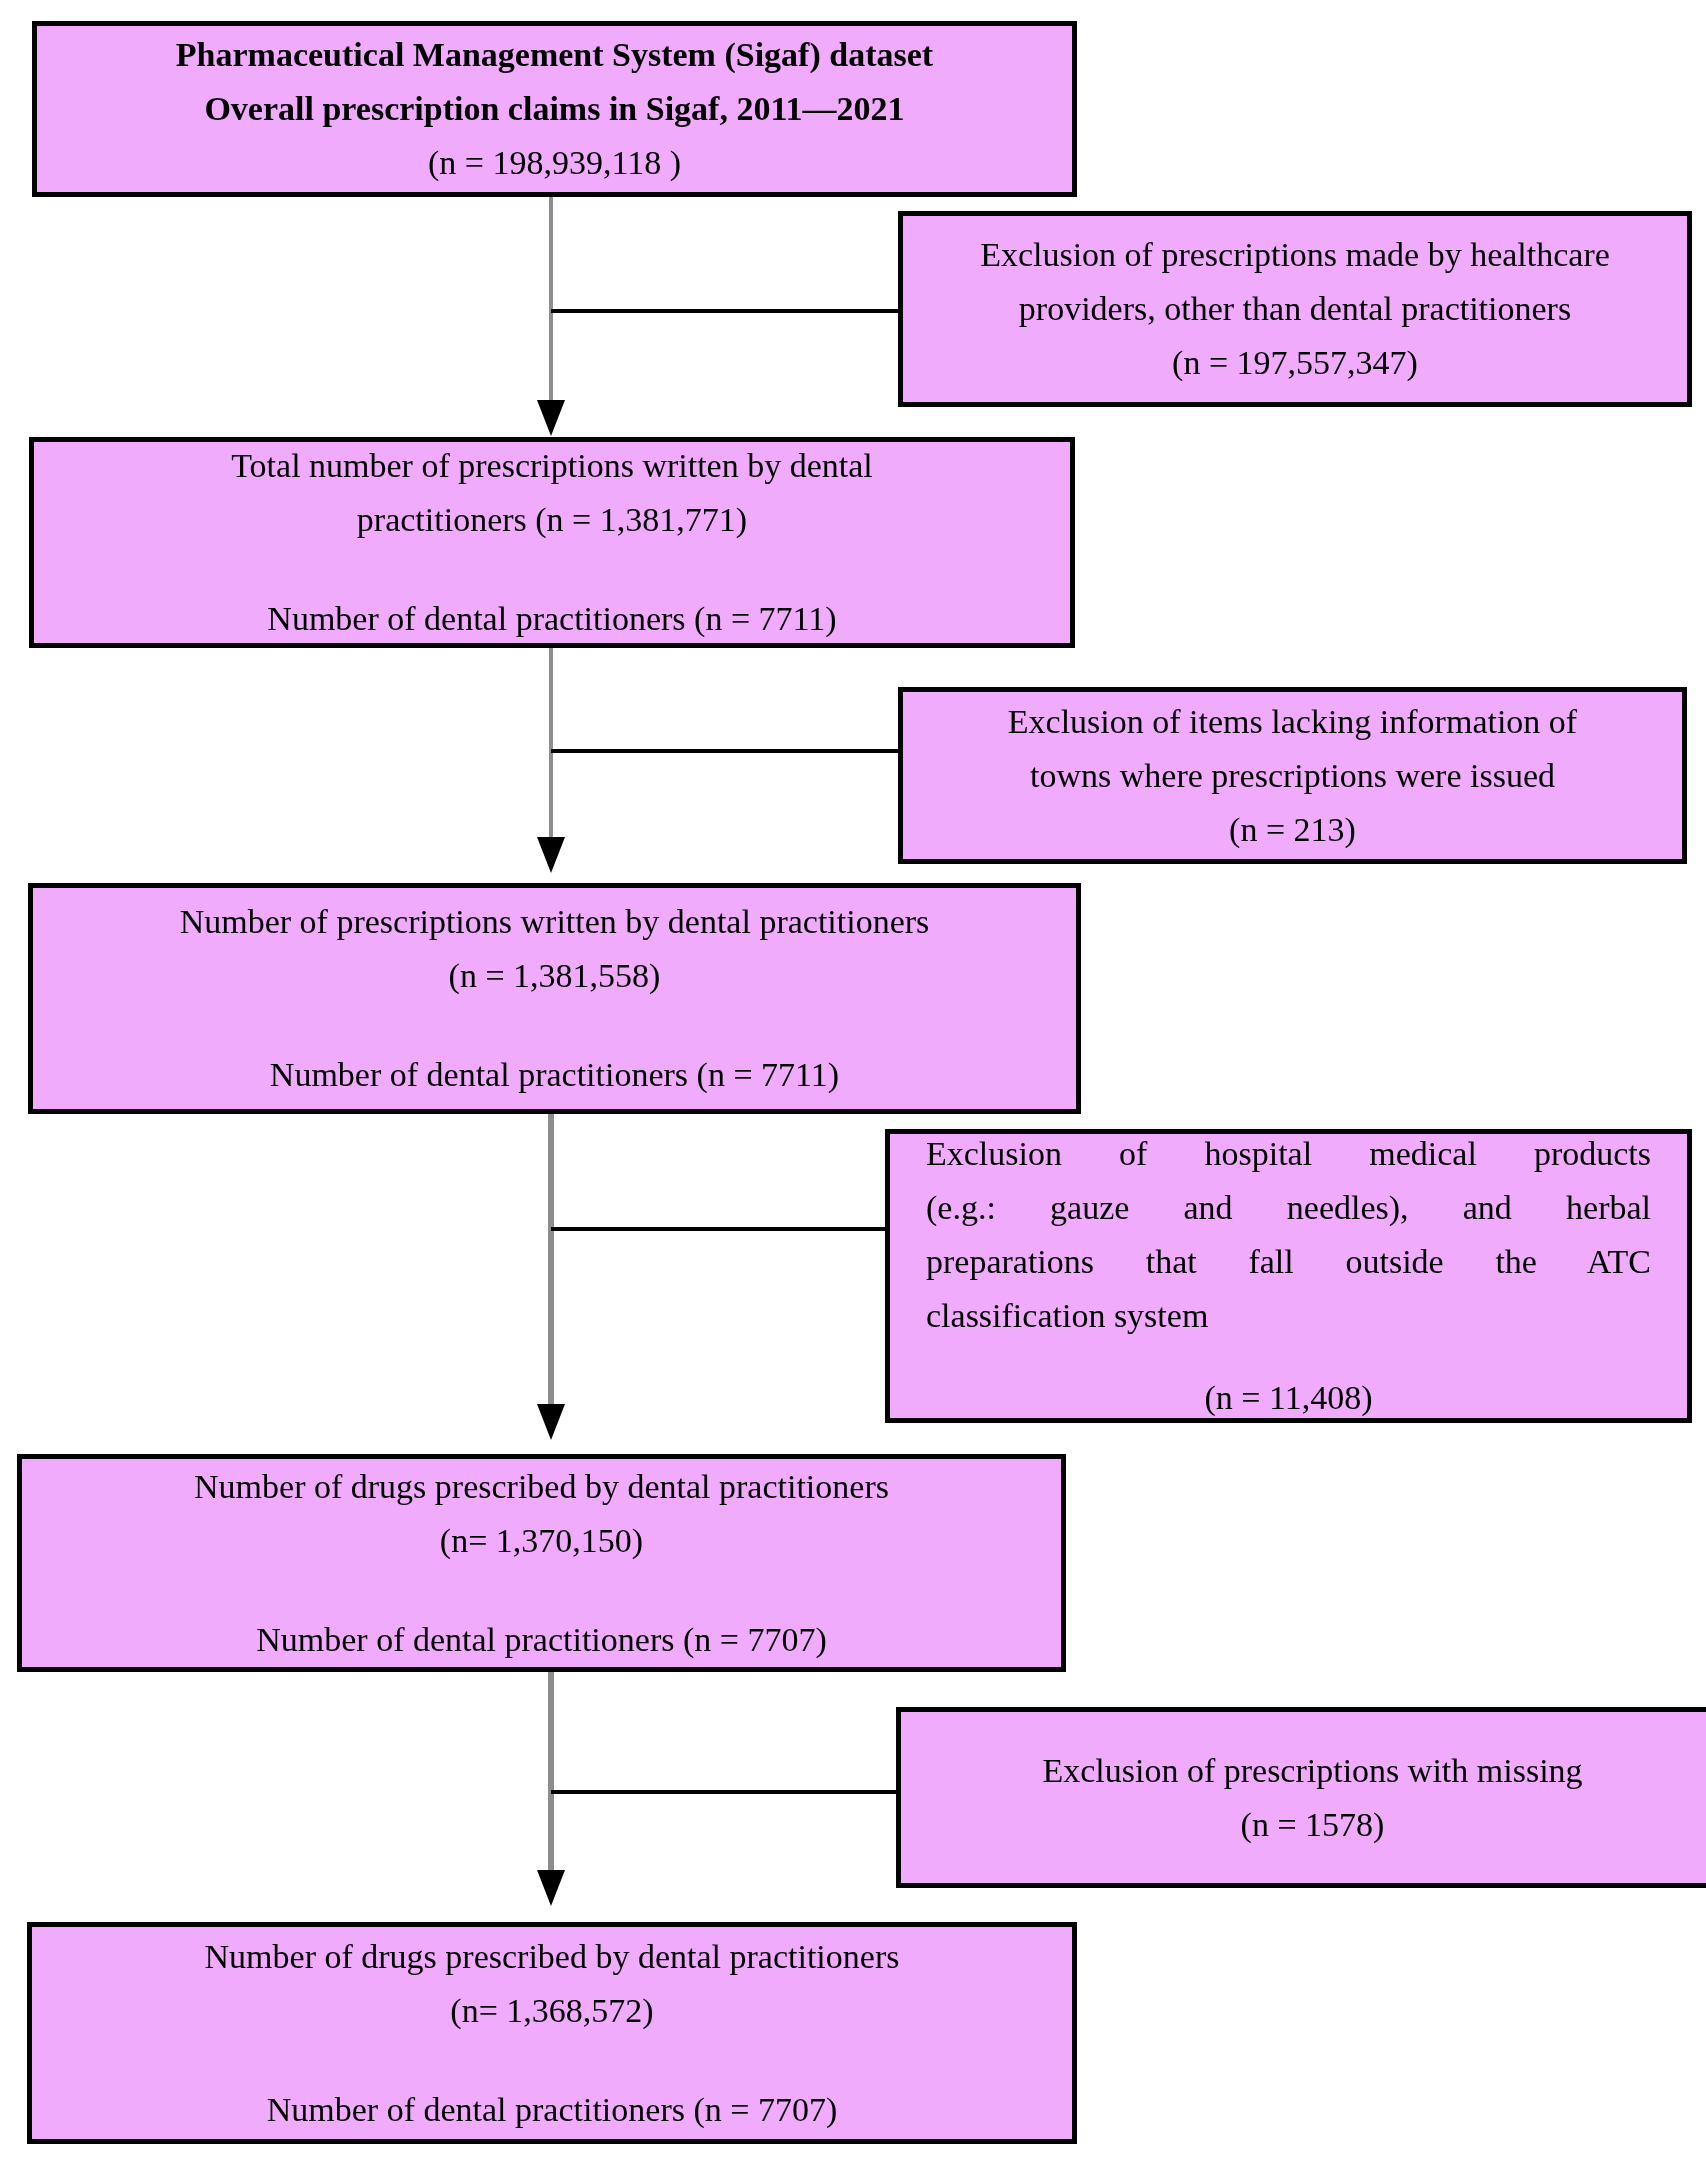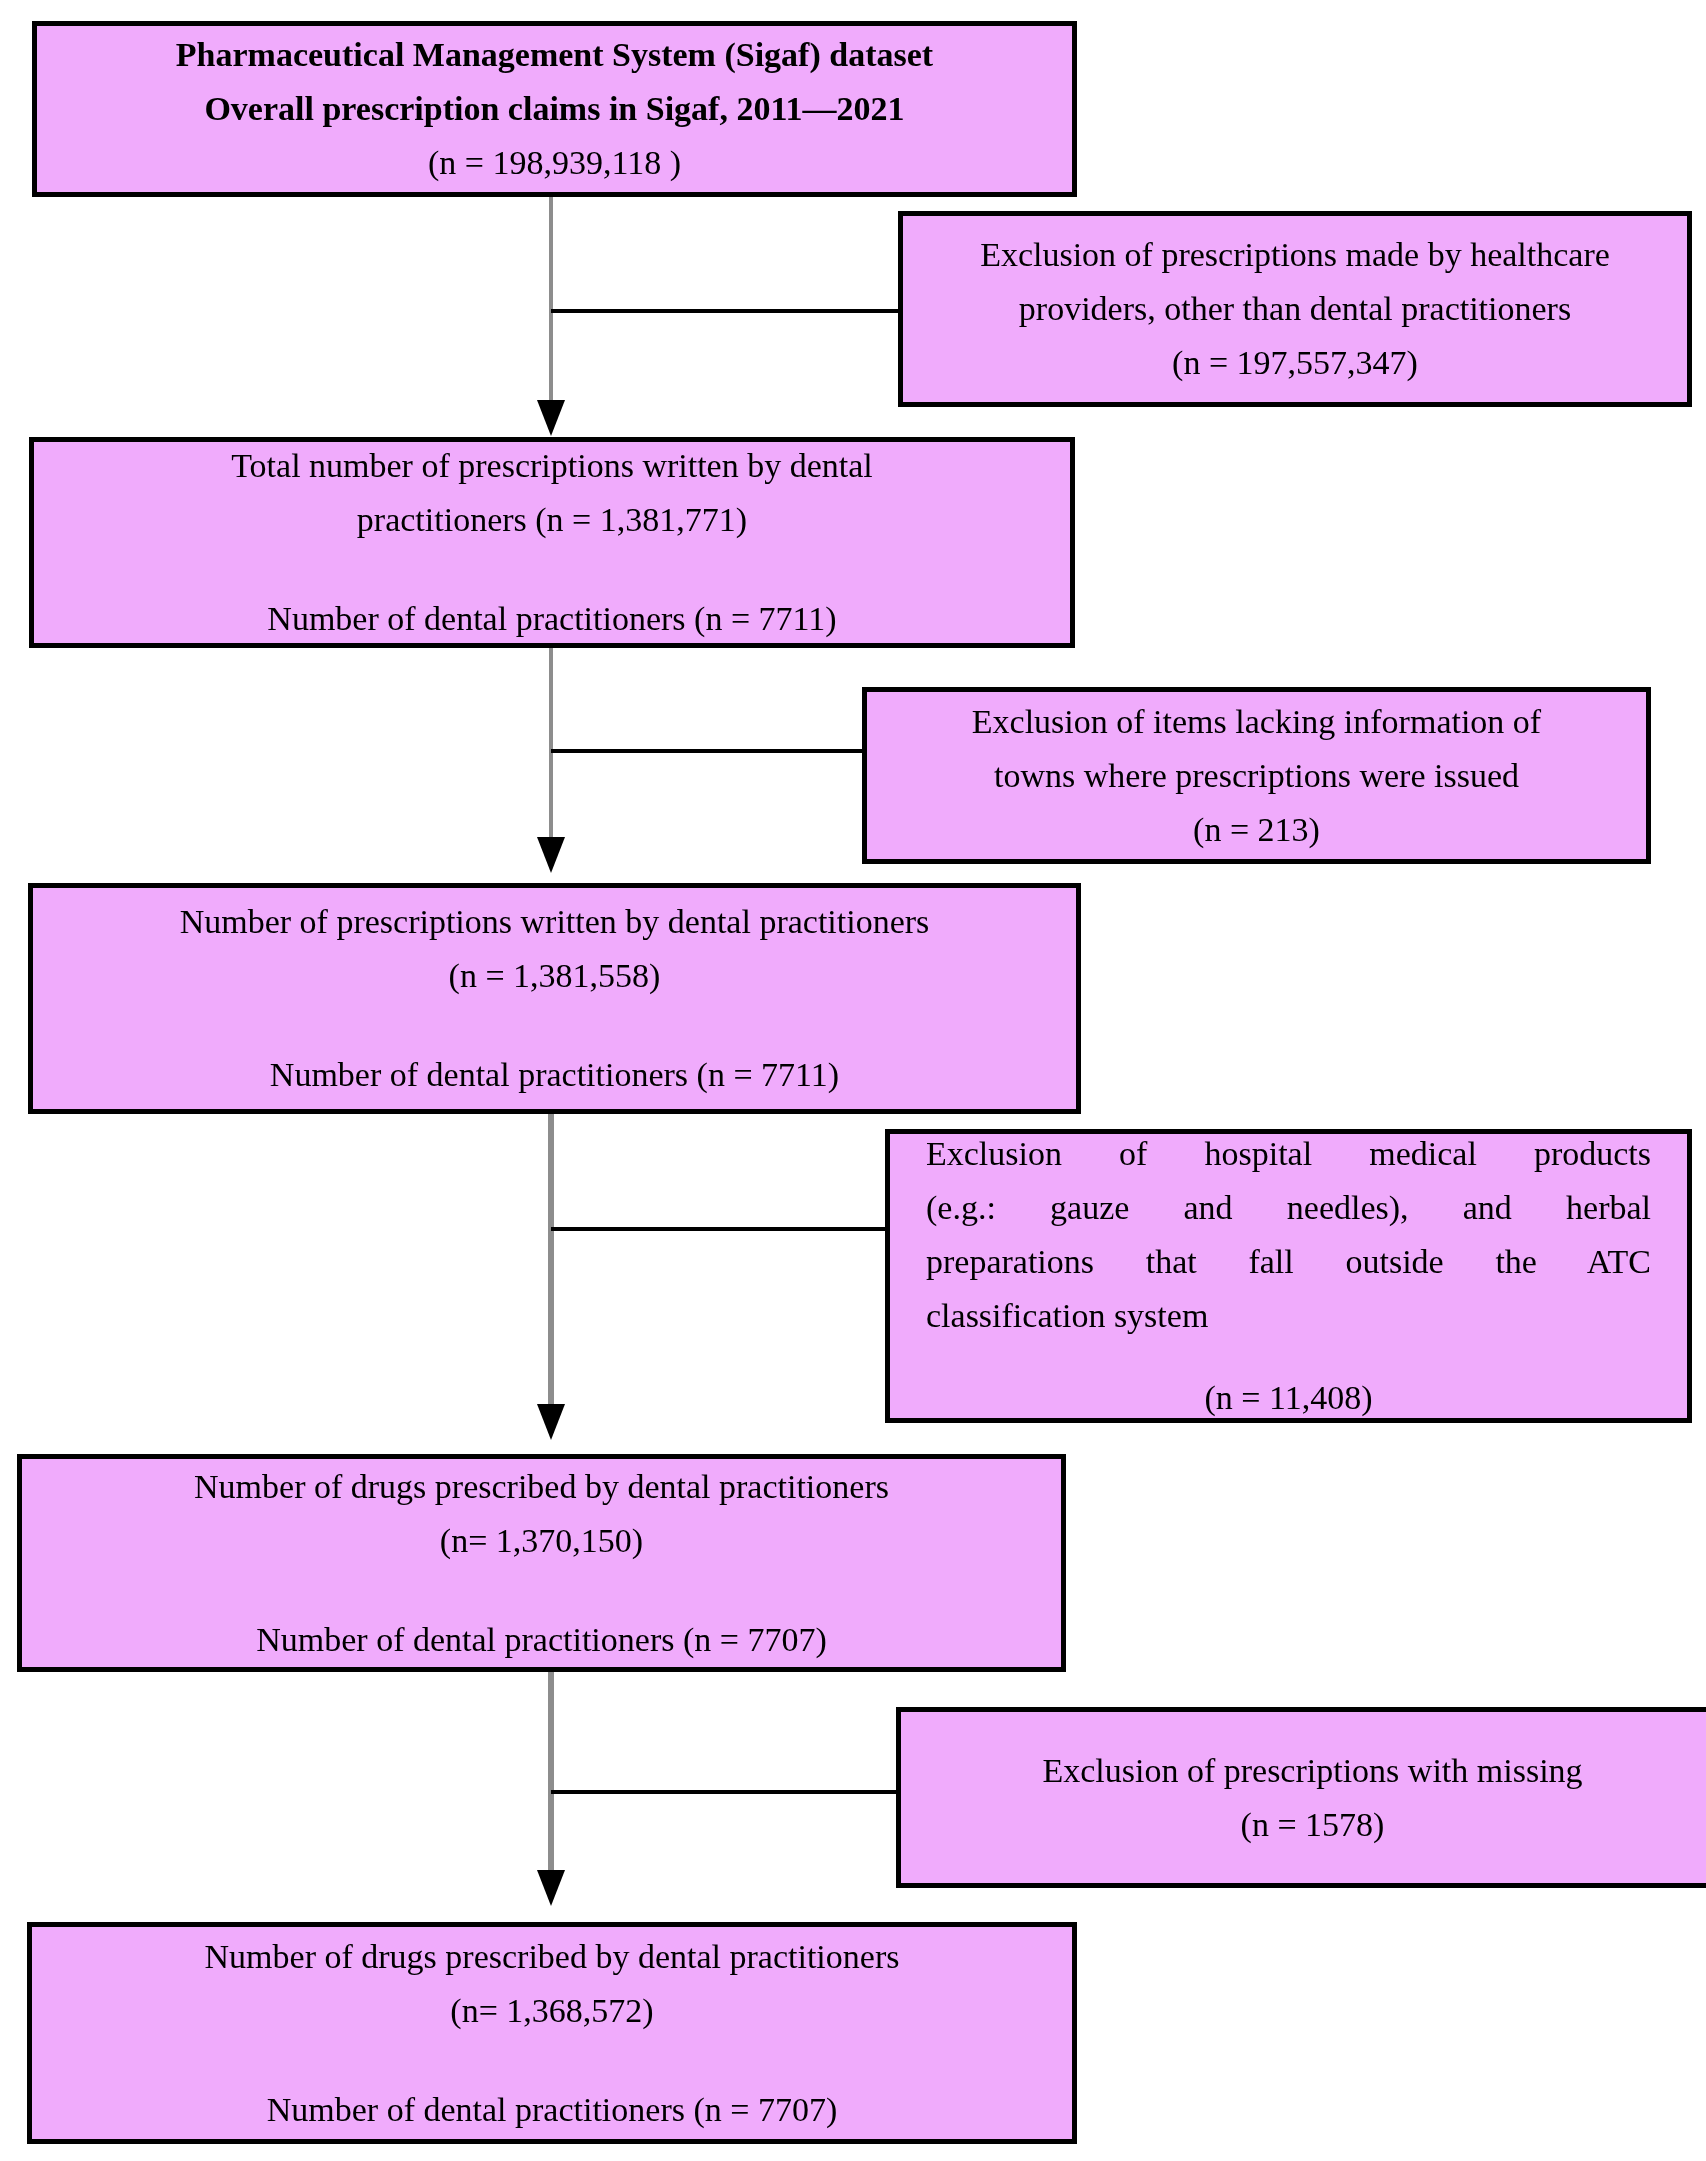--- a/index.html
+++ b/index.html
@@ -36,21 +36,21 @@
 
   
   #box1 { left: 32px;  top: 20.6px;   width: 1045px; height: 176px; }
   #box2 { left: 29px;  top: 437px;  width: 1046px; height: 211px; }
   #box3 { left: 28px;  top: 883px; width: 1053px; height: 231px; }
   #box4 { left: 17px;  top: 1454px; width: 1049px; height: 218px; }
   #box5 { left: 27px;  top: 1922px; width: 1050px; height: 222px; }
 
   
   #ex1 { left: 898px; top: 211px;  width: 794px; height: 196px; padding: 16px 25px; }
-  #ex2 { left: 862px; top: 687px; width: 789px; height: 177px; padding: 0 9px; }
+  #ex2 { left: 898px; top: 687px; width: 789px; height: 177px; padding: 0 9px; }
   #ex3 { left: 885px; top: 1129px; width: 807px; height: 294px; padding: 0 36px; }
   #ex4 { left: 896px; top: 1707px; width: 833px; height: 181px; padding: 0 25px; }
 
   
   .jline { text-align: justify; text-align-last: justify; white-space: normal; }
   .lline { text-align: left; }
   .cline { text-align: center; margin-top: 28px; }
 
   
   .vline {

